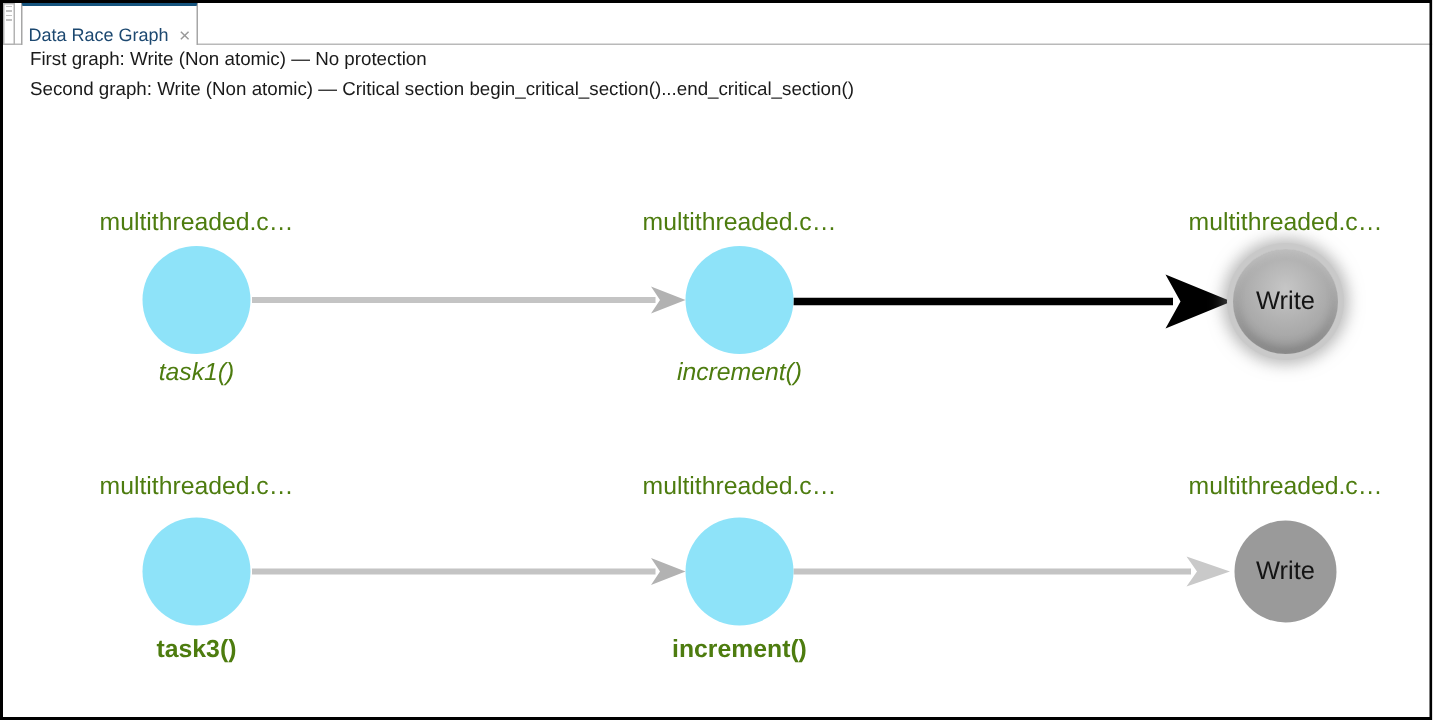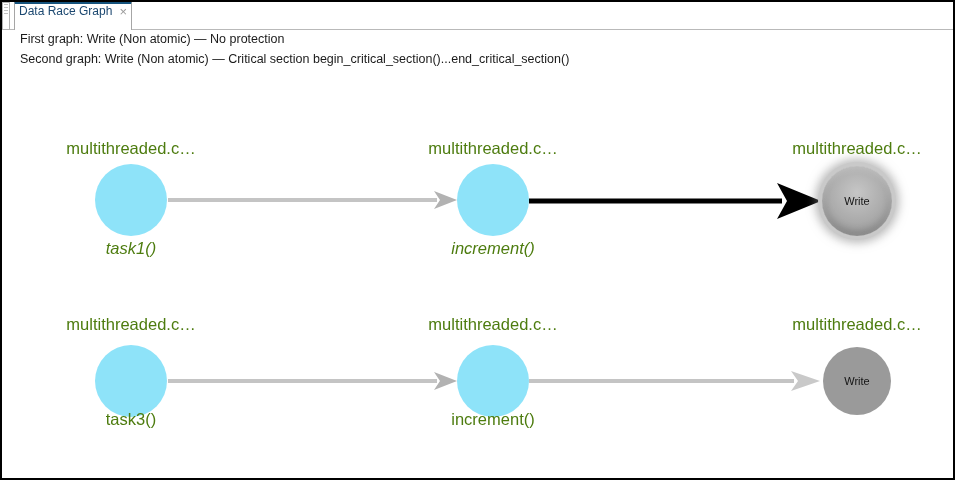--- a/index.html
+++ b/index.html
@@ -6,47 +6,47 @@
   .window{position:relative;width:955px;height:480px;background:#fff;overflow:hidden;}
   .border-overlay{position:absolute;inset:0;border:2px solid #000;pointer-events:none;z-index:10;}
 
   
   .grip{position:absolute;left:2px;top:2px;width:8px;height:28px;background:#fff;border:1px solid #b3b3b3;box-sizing:border-box;z-index:3;}
   .grip::before{content:"";position:absolute;left:1px;right:1px;top:1px;height:11px;
     background:repeating-linear-gradient(to bottom,#c2c2c2 0 1px,transparent 1px 3px);}
   .tabbar-line{position:absolute;left:9px;right:0;top:29px;height:1px;background:#b9b9b9;z-index:1;}
   .tab{position:absolute;left:14px;top:0;width:118px;height:30px;background:#fff;
     border-left:1px solid #a6a6a6;border-right:1px solid #a6a6a6;border-top:4px solid #15537D;
-    box-sizing:border-box;z-index:2;display:flex;align-items:flex-start;justify-content:center;gap:7px;cursor:default;}
+    box-sizing:border-box;z-index:2;display:flex;align-items:flex-end;justify-content:center;gap:7px;cursor:default;}
   .tab-label{font-size:12px;color:#1C4870;white-space:nowrap;}
   .tab-close{font-size:13px;line-height:1;color:#9a9a9a;cursor:pointer;margin-top:1px;}
 
   
   .hline{position:absolute;left:20px;font-size:12.5px;color:#1a1a1a;white-space:nowrap;z-index:2;}
   .hline1{top:32px;}
   .hline2{top:52px;}
 
   
   .edges{position:absolute;left:0;top:0;z-index:0;}
   .node-label{position:absolute;width:220px;text-align:center;font-size:16.5px;color:#4d7c0f;white-space:nowrap;z-index:2;}
   .circle{position:absolute;border-radius:50%;z-index:1;display:flex;align-items:center;justify-content:center;cursor:pointer;}
   .cyan{width:72px;height:72px;background:#8EE3F9;}
-  .write-text{font-size:11px;color:#141414;}
+  .write-text{font-size:17px;color:#141414;}
   .gray-flat{width:68px;height:68px;background:#9a9a9a;}
   .gray-selected{width:70px;height:70px;
     background:radial-gradient(circle at 50% 38%,#c6c6c6,#a9a9a9 55%,#8e8e8e 100%);
     box-shadow:0 0 0 4px #c9c9c9,0 0 10px 7px rgba(130,130,130,0.55),
       inset 0 2px 6px rgba(255,255,255,0.35),inset 0 -4px 8px rgba(0,0,0,0.2);}
 
   
   .c1{left:95px;}  .c2{left:457px;}
   .r1-circ{top:164px;} .r2-circ{top:345px;}
   .lbl-x1{left:21px;} .lbl-x2{left:383px;} .lbl-x3{left:747px;}
   .r1-file{top:139px;} .r1-func{top:239px;font-style:italic;}
-  .r2-file{top:315px;} .r2-func{top:410px;}
+  .r2-file{top:315px;} .r2-func{top:424px;font-weight:bold;}
   .w1{left:822px;top:166px;} .w2{left:823px;top:347px;}
 </style>
 </head>
 <body>
 
 <div class="window">
 
   <div class="grip"></div>
   <div class="tabbar-line"></div>
   <div class="tab">

